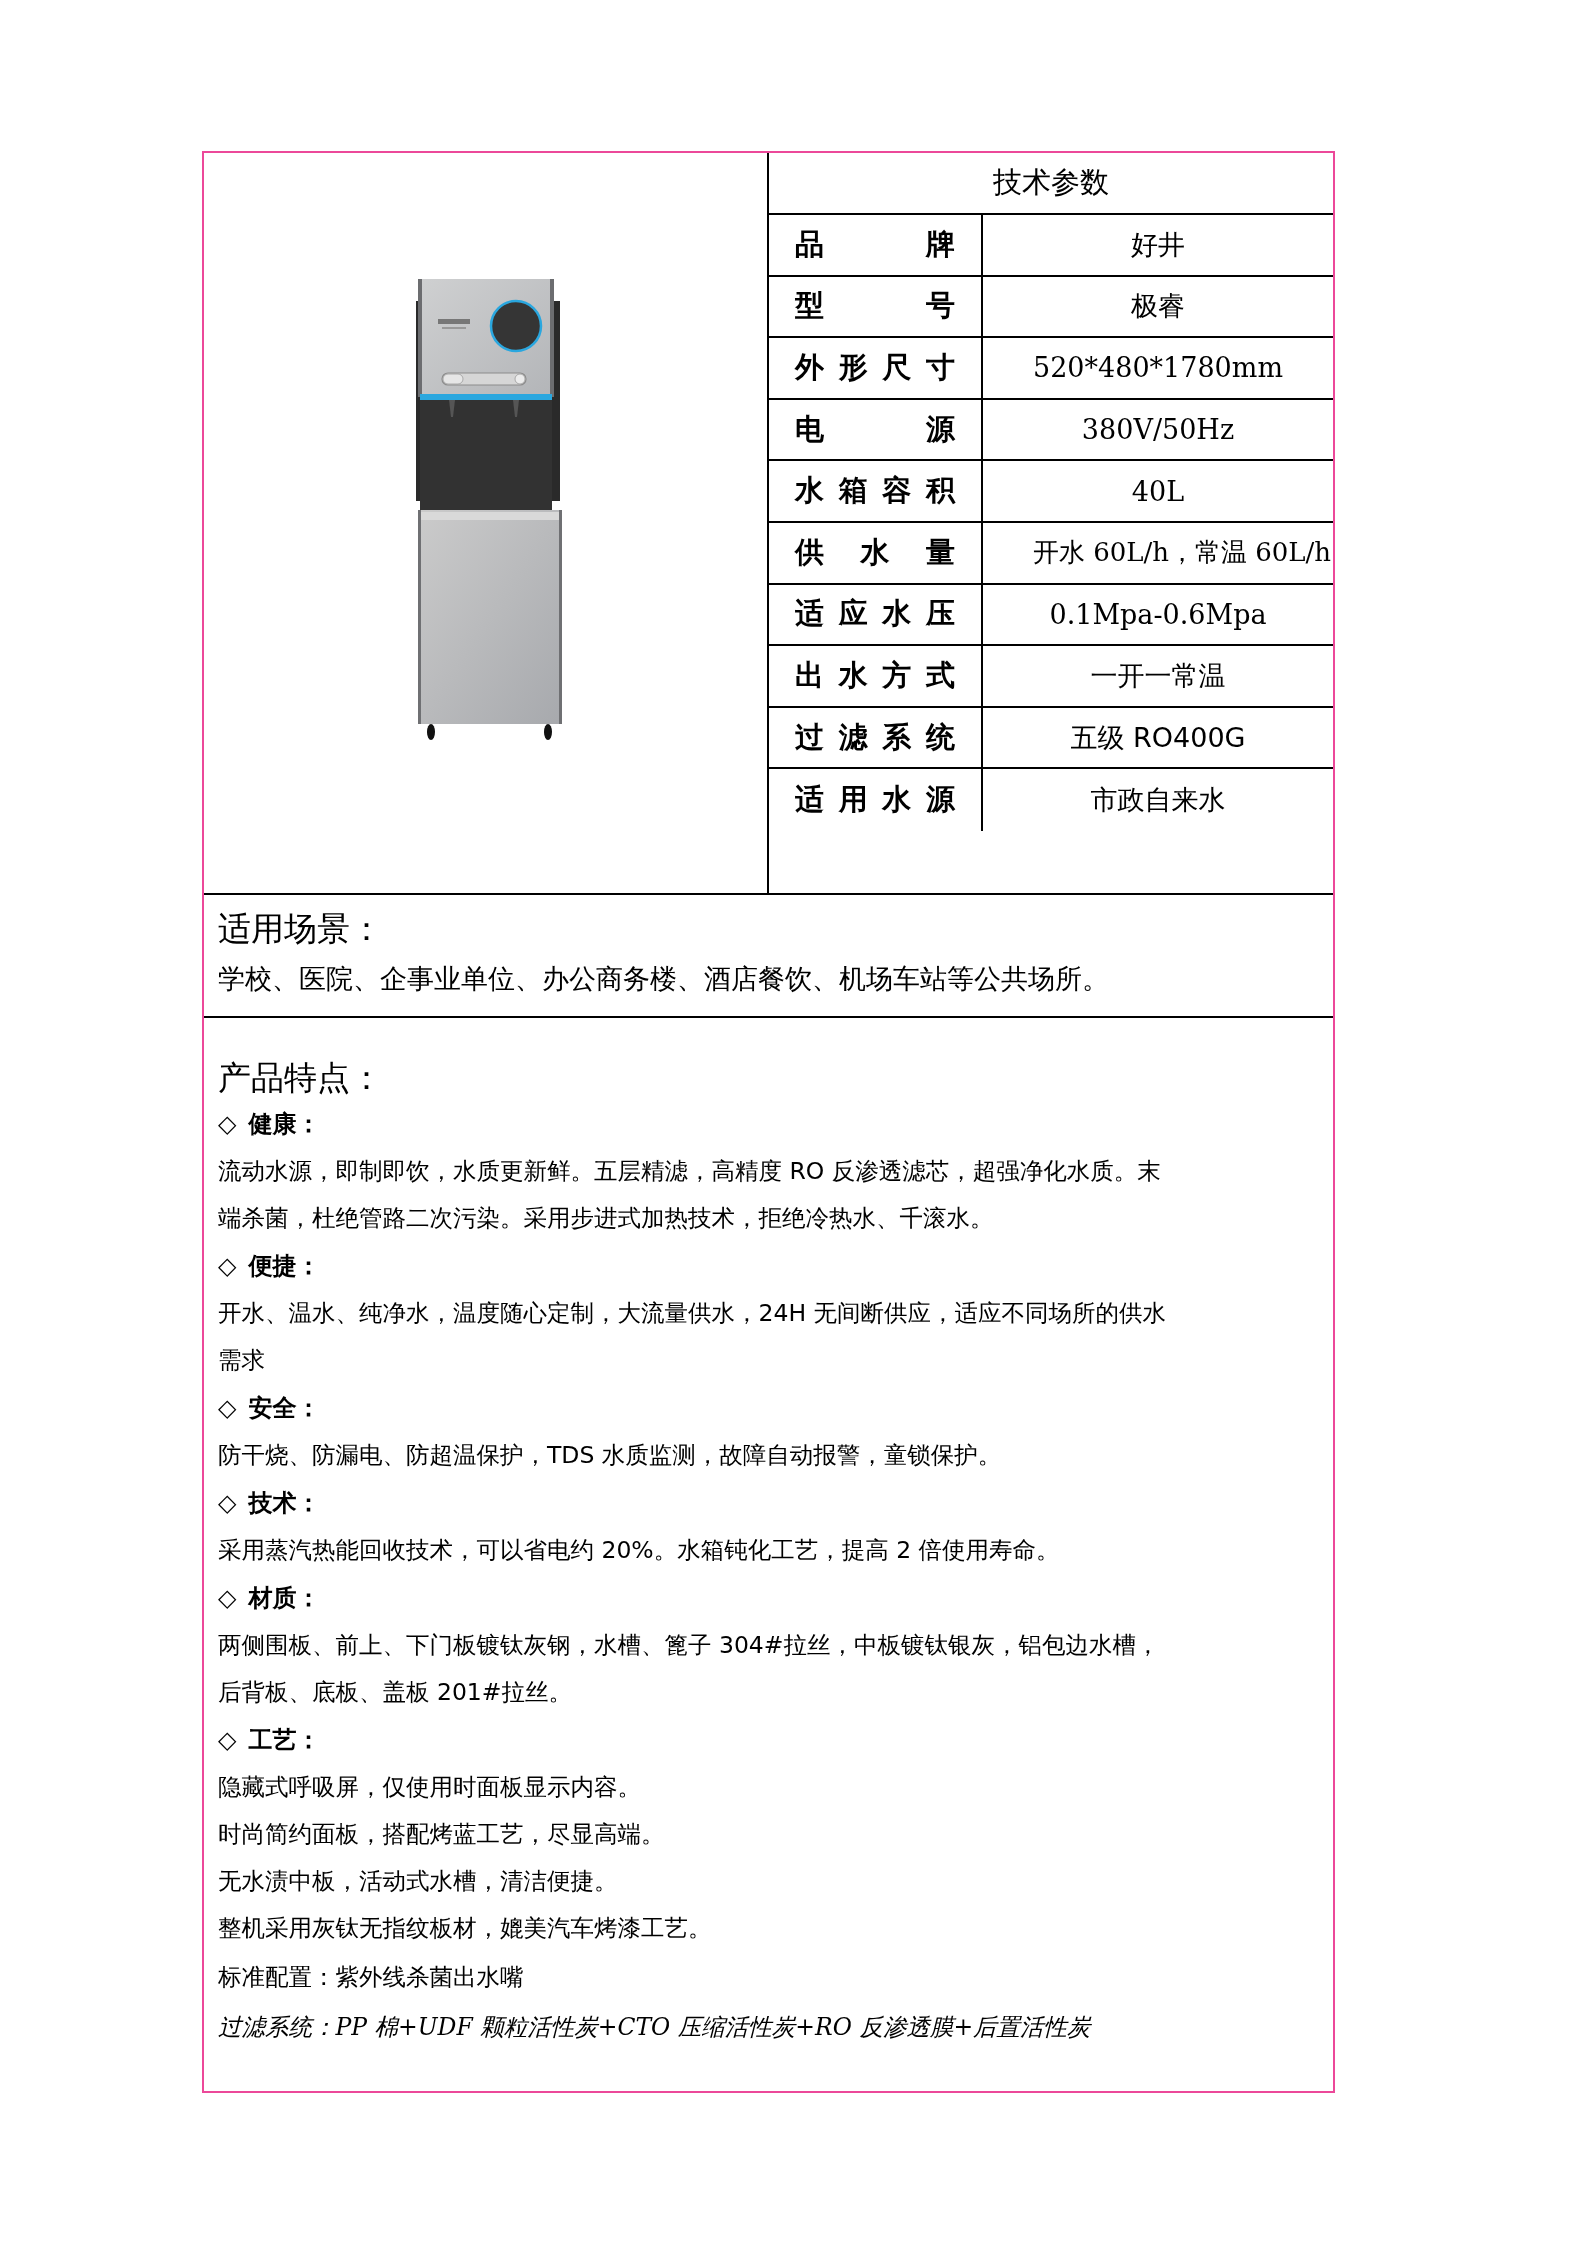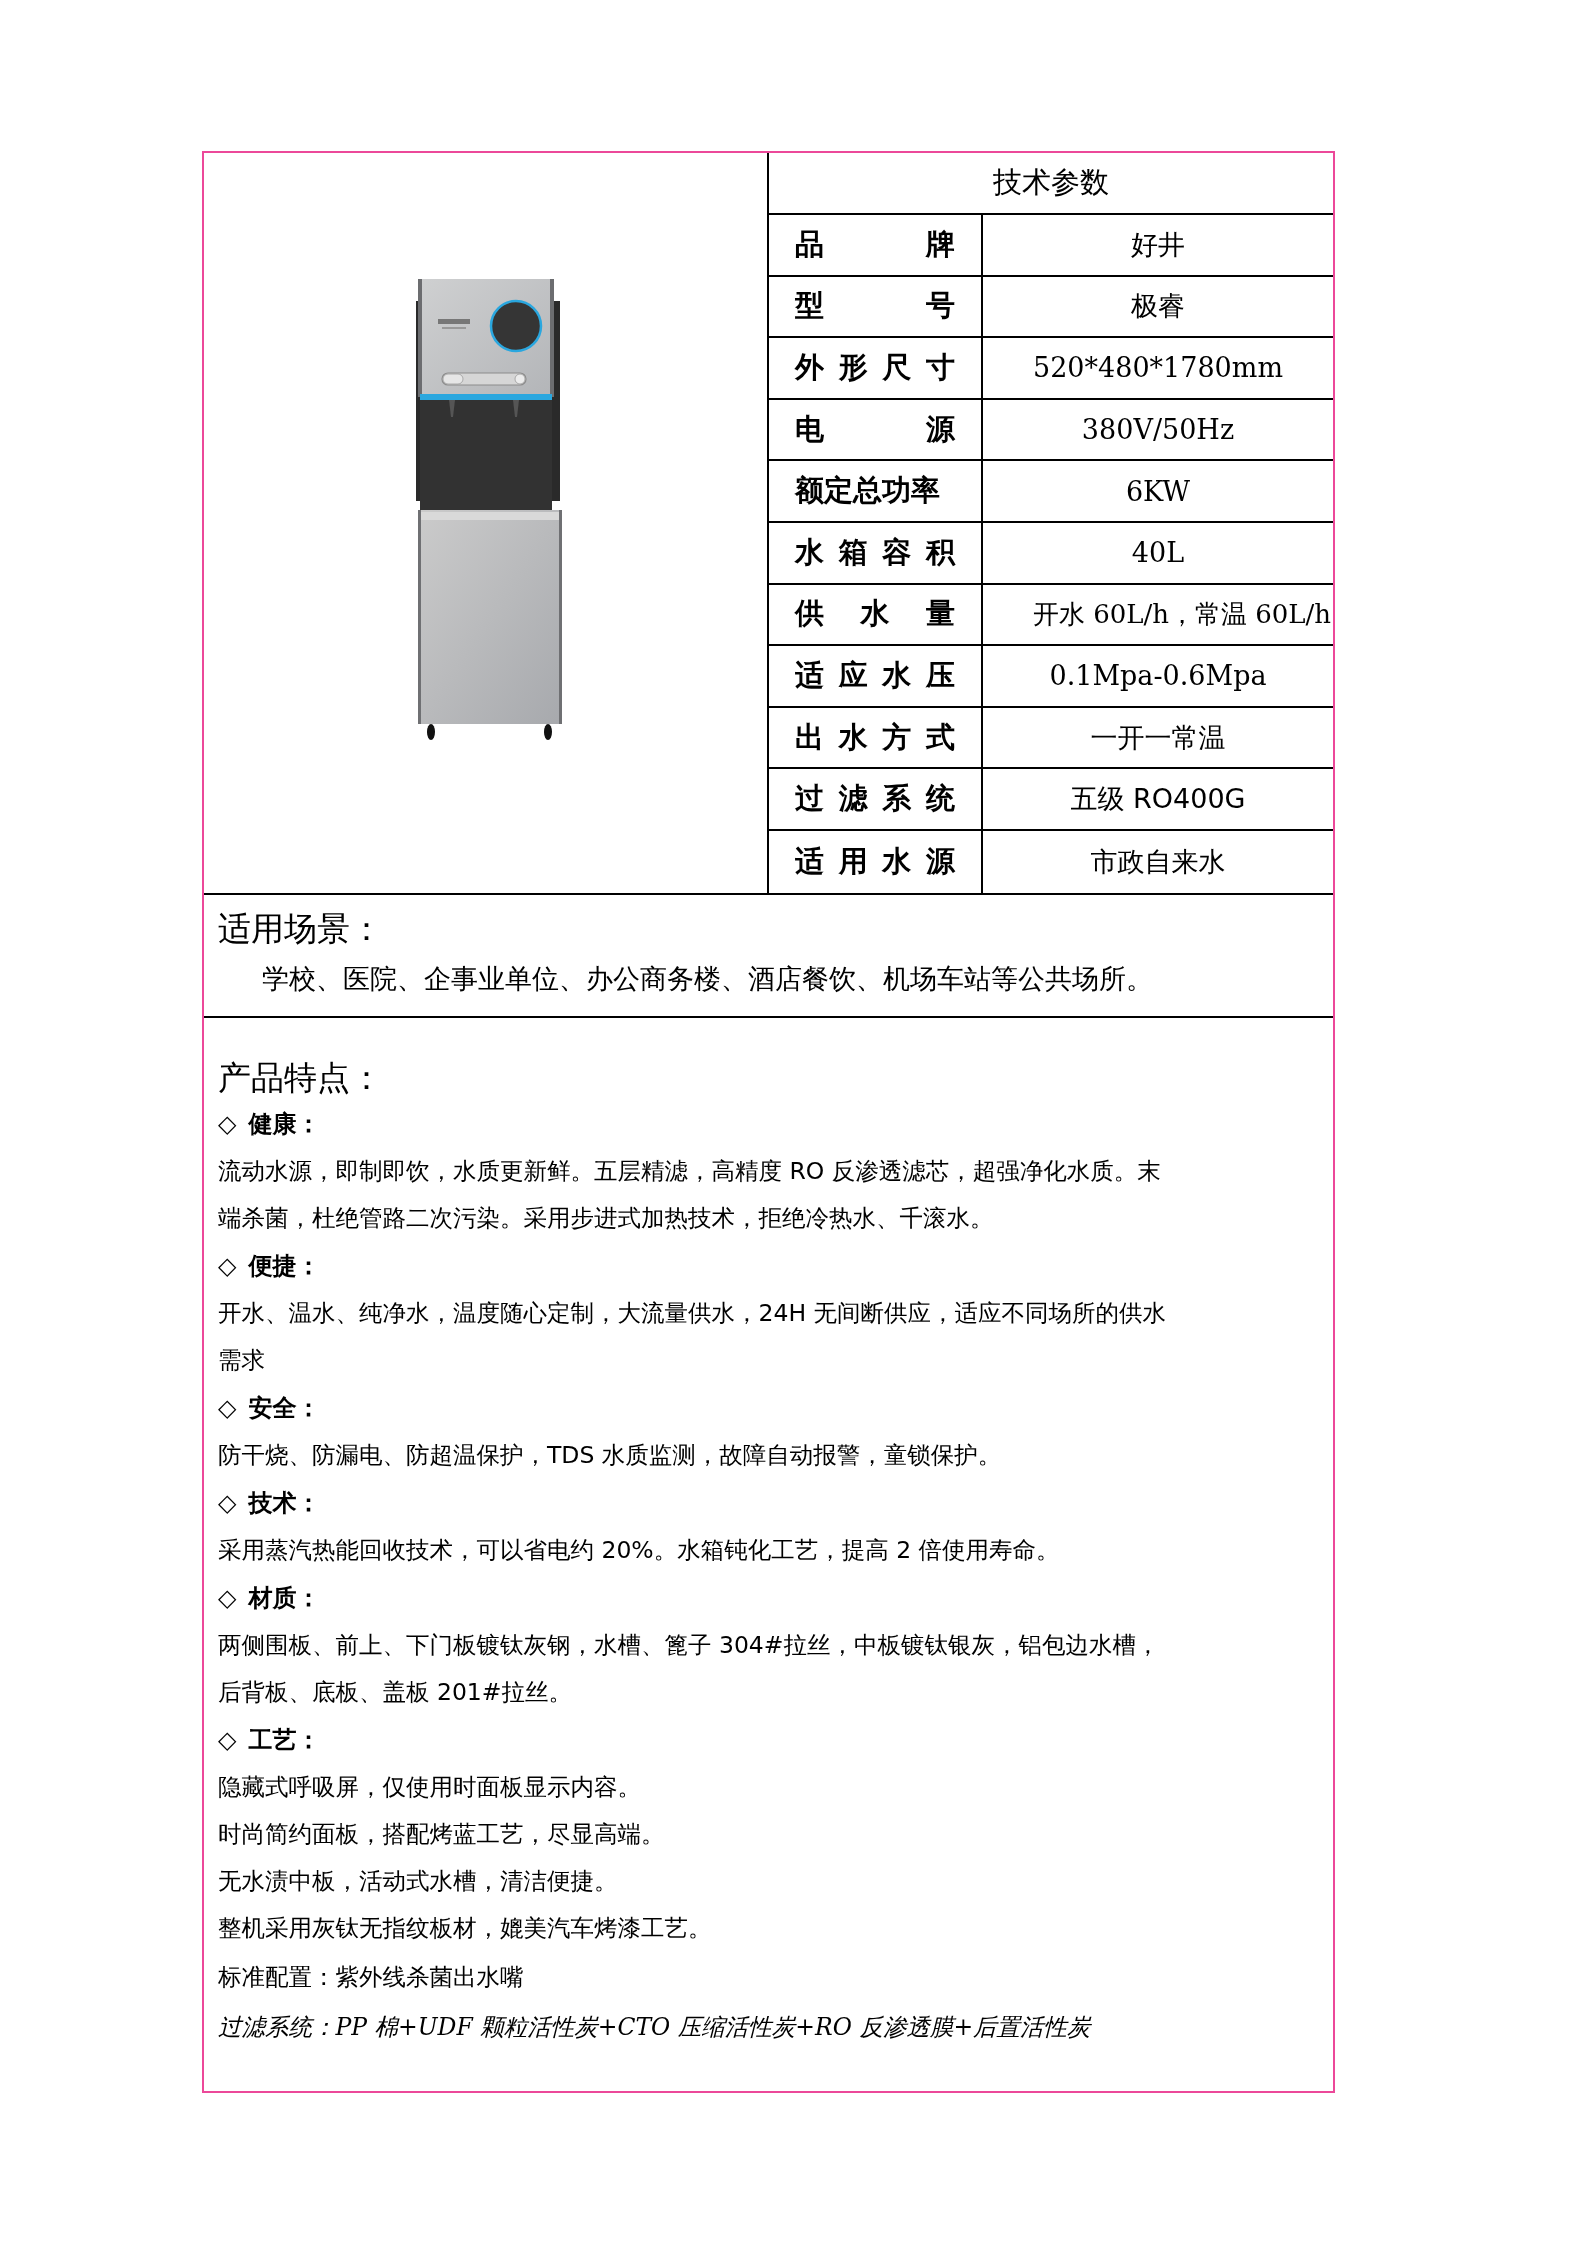--- a/index.html
+++ b/index.html
@@ -8,21 +8,21 @@
   .top { position:absolute; left:0; top:0; width:100%; height:742px; border-bottom:2px solid #000; box-sizing:border-box; }
   .photo-cell { position:absolute; left:0; top:0; width:565px; height:740px; border-right:2px solid #000; box-sizing:border-box; }
   .spec { position:absolute; left:565px; top:0; width:564px; height:740px; }
   .spec-title { height:62px; border-bottom:2px solid #000; box-sizing:border-box; display:flex; align-items:center; justify-content:center; font-size:29px; }
   .spec-row { height:61.6px; border-bottom:2px solid #000; box-sizing:border-box; display:flex; }
   .spec-row:last-child { border-bottom:none; }
   .spec-label { width:214px; border-right:2px solid #000; box-sizing:border-box; display:flex; align-items:center; justify-content:space-between; padding:0 26px 0 26px; font-size:29px; font-weight:bold; font-family:"DejaVu Sans", sans-serif; }
   .spec-value { flex:1; display:flex; align-items:center; justify-content:center; font-size:27px; }
   .scene { position:absolute; left:0; top:742px; width:100%; height:123px; border-bottom:2px solid #000; box-sizing:border-box; padding:12px 14px 0 14px; }
   .h { font-size:33px; font-family:"DejaVu Sans", sans-serif; line-height:44px; }
-  .scene-text { font-size:27px; line-height:48px; margin-top:4px;margin-left:44px; }
+  .scene-text { font-size:27px; line-height:48px; margin-top:4px; }
   .features { position:absolute; left:0; top:865px; width:100%; padding:6px 14px 0 14px; box-sizing:border-box;margin-top:32px; }
   .feat-head { font-size:24px; font-weight:bold; font-family:"DejaVu Sans", sans-serif; line-height:48px; }
   .feat-head .dia { font-weight:normal; margin-right:12px; }
   .p { font-size:23.5px; line-height:47px; font-family:"DejaVu Sans", sans-serif; }
   .p.serif { font-family:"DejaVu Serif", serif; }
   
   .machine { position:absolute; left:208px; top:126px; width:152px; height:490px; }
 </style>
 </head>
 <body>
@@ -101,26 +101,20 @@
       </div>
       <div class="spec-row">
         <div class="spec-label">
             <span>电</span>
             <span>源</span>
           </div>
         <div class="spec-value">380V/50Hz</div>
       </div>
       <div class="spec-row">
         <div class="spec-label">
-            <span>额定总功率</span>
-          </div>
-        <div class="spec-value">6KW</div>
-      </div>
-      <div class="spec-row">
-        <div class="spec-label">
             <span>水</span>
             <span>箱</span>
             <span>容</span>
             <span>积</span>
           </div>
         <div class="spec-value">40L</div>
       </div>
       <div class="spec-row">
         <div class="spec-label">
             <span>供</span>

